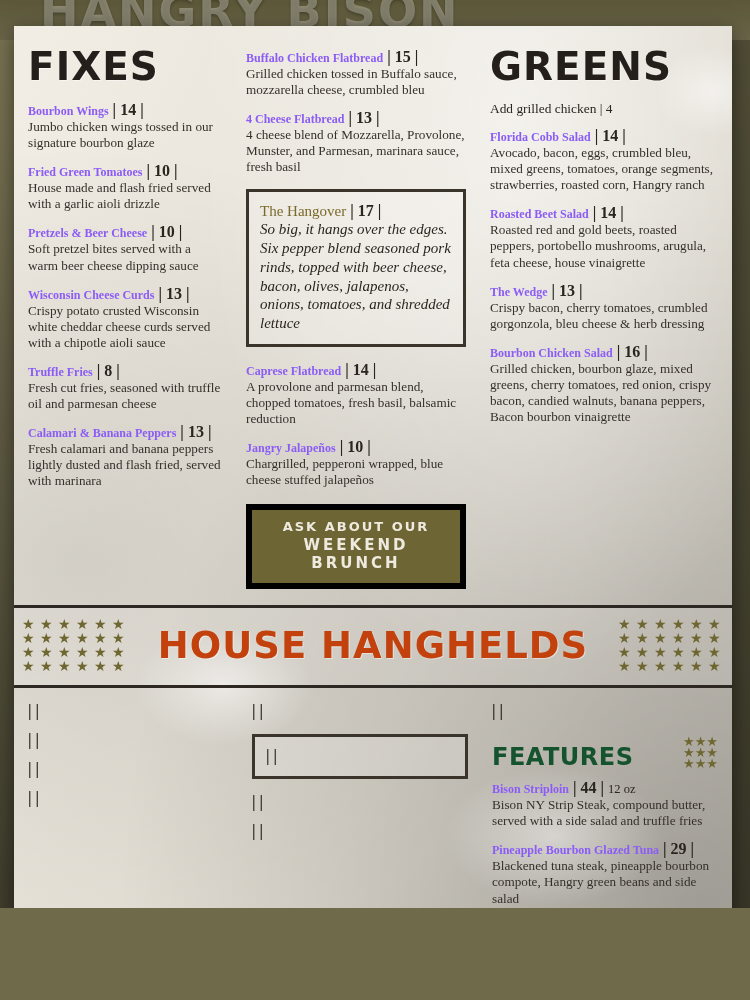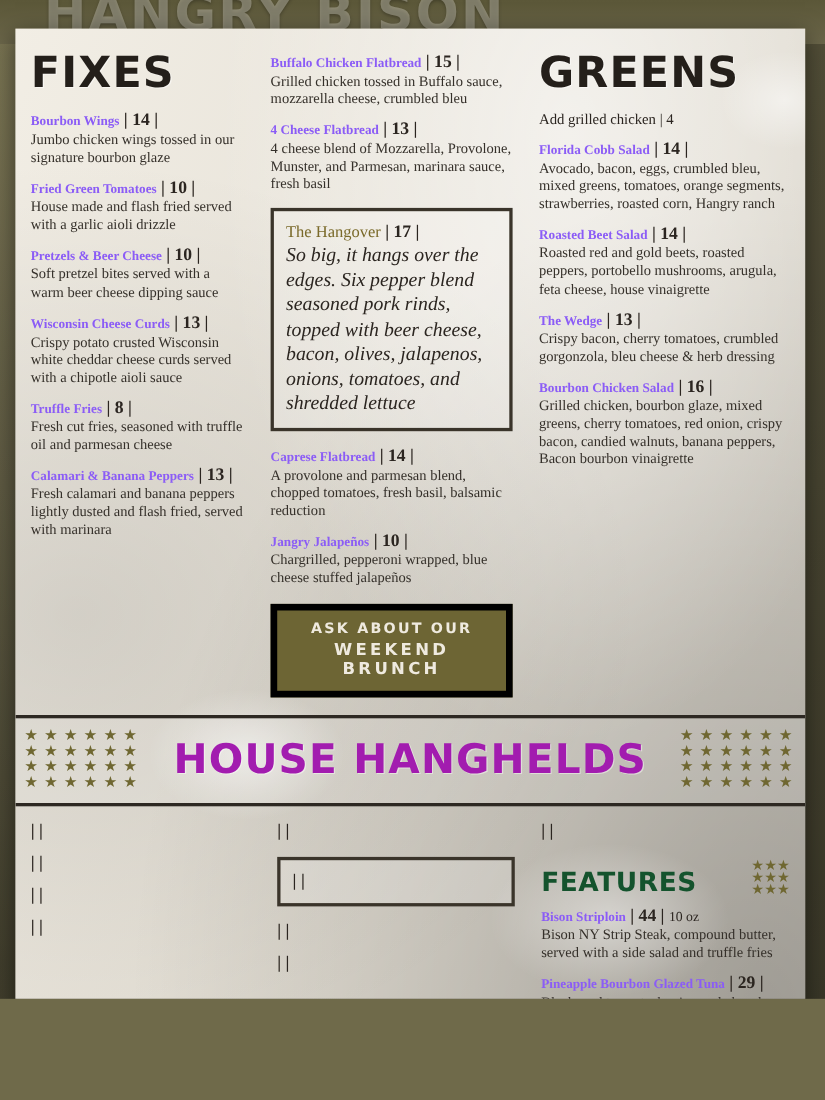--- a/index.html
+++ b/index.html
@@ -79,21 +79,21 @@
   .note{font-size:13.4px;margin:0 0 10px 0;}
 
   
   .boxed{
     border:3px solid #3a342a;
     padding:10px 11px 11px 11px;
     margin:14px 0 14px 0;
     background:rgba(255,255,255,0.18);
   }
   .boxed .nm{font-size:15px;color:#7a6a2a;}
-  .boxed .desc{font-style:italic;font-size:18px;line-height:1.25;}
+  .boxed .desc{font-style:italic;font-size:15px;line-height:1.25;}
 
   .brunch{
     margin:16px 0 6px 0;
     background:#6d6534;
     border:6px solid #000000;
     color:#efeadf;
     text-align:center;
     padding:9px 6px 10px 6px;
     font-family:"DejaVu Sans", sans-serif;
     font-weight:bold;
@@ -116,21 +116,21 @@
   .stars{
     display:grid;grid-template-columns:repeat(6,1fr);
     gap:1px 2px;
     color:#6f6731;font-size:14px;line-height:13px;
     width:106px;padding:0 8px;
   }
   .banner h2{
     margin:0;flex:1;text-align:center;
     font-family:"DejaVu Sans", sans-serif;
     font-weight:bold;font-size:37px;letter-spacing:1px;
-    color:#a21caf;
+    color:#c2410c;
     text-shadow:1px 1px 0 rgba(255,255,255,0.45);
   }
 
   
   .cols2{display:flex;padding:14px 14px 0 14px;}
   .lc1{width:212px;padding-right:12px;}
   .lc2{width:240px;padding:0 12px;}
   .lc3{width:238px;padding-left:12px;}
 
   .feat-title{
@@ -380,21 +380,21 @@
 
           <div class="feat-head">
             <div class="feat-title">FEATURES</div>
             <div class="feat-stars">
               ★★★<br>★★★<br>★★★
             </div>
           </div>
 
           <div class="item">
             <span class="nm">Bison Striploin</span>
-            <span class="sep"> | </span><span class="price">44</span><span class="sep"> | </span><span class="smallsz">10 oz</span>
+            <span class="sep"> | </span><span class="price">44</span><span class="sep"> | </span><span class="smallsz">12 oz</span>
             <div class="desc">Bison NY Strip Steak, compound butter, served with a side salad and truffle fries</div>
           </div>
           <div class="item">
             <span class="nm">Pineapple Bourbon Glazed Tuna</span>
             <span class="sep"> | </span><span class="price">29</span><span class="sep"> | </span>
             <div class="desc">Blackened tuna steak, pineapple bourbon compote, Hangry green beans and side salad</div>
           </div>
         </div>
 
       </div>

